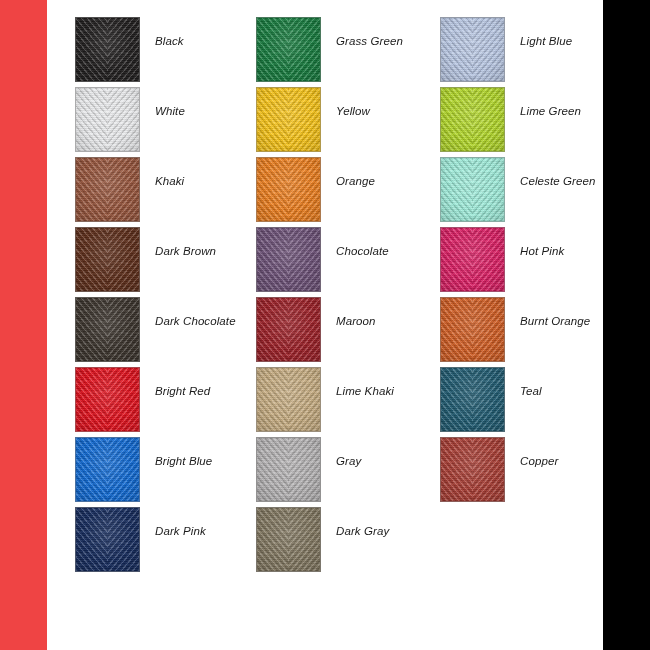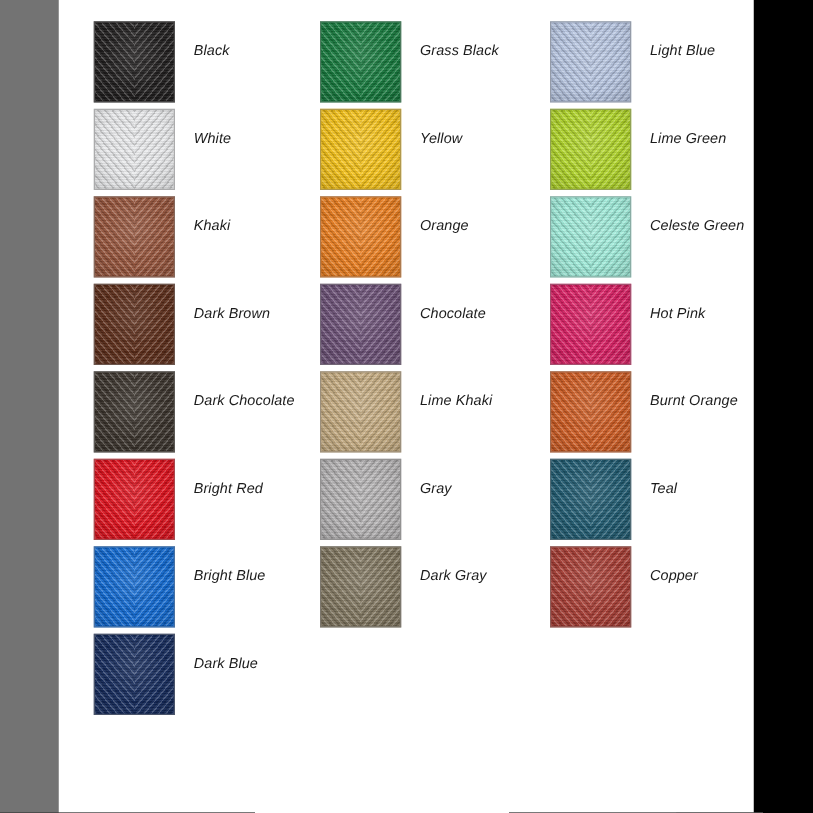--- a/index.html
+++ b/index.html
@@ -13,21 +13,21 @@
     height: 650px;
     overflow: hidden;
     font-family: "Liberation Sans", sans-serif;
   }
 
   
   #page {
     position: relative;
     width: 541px;
     height: 650px;
-    background: #737373;
+    background: #ef4444;
   }
   #sheet {
     position: absolute;
     left: 47px;
     top: 0;
     width: 556px;
     height: 650px;
     background: #ffffff;
   }
 
@@ -236,35 +236,35 @@
         </div>
         <div class="swatch-row">
           <div class="swatch" style="background-color: rgb(20, 42, 92);">
             <div class="weave">
                 <div class="half l"></div>
                 <div class="half r"></div>
                 <div class="weft"></div>
                 <div class="shade"></div>
               </div>
           </div>
-          <div class="swatch-label">Dark Blue</div>
+          <div class="swatch-label">Dark Pink</div>
         </div>
       </div>
 
       <div class="column col-1">
         <div class="swatch-row">
           <div class="swatch" style="background-color: rgb(22, 122, 61);">
             <div class="weave">
                 <div class="half l"></div>
                 <div class="half r"></div>
                 <div class="weft"></div>
                 <div class="shade"></div>
               </div>
           </div>
-          <div class="swatch-label">Grass Black</div>
+          <div class="swatch-label">Grass Green</div>
         </div>
         <div class="swatch-row">
           <div class="swatch" style="background-color: rgb(245, 194, 23);">
             <div class="weave">
                 <div class="half l"></div>
                 <div class="half r"></div>
                 <div class="weft"></div>
                 <div class="shade"></div>
               </div>
           </div>
@@ -284,20 +284,31 @@
         <div class="swatch-row">
           <div class="swatch" style="background-color: rgb(107, 80, 118);">
             <div class="weave">
                 <div class="half l"></div>
                 <div class="half r"></div>
                 <div class="weft"></div>
                 <div class="shade"></div>
               </div>
           </div>
           <div class="swatch-label">Chocolate</div>
+        </div>
+        <div class="swatch-row">
+          <div class="swatch" style="background-color: rgb(155, 31, 38);">
+            <div class="weave">
+                <div class="half l"></div>
+                <div class="half r"></div>
+                <div class="weft"></div>
+                <div class="shade"></div>
+              </div>
+          </div>
+          <div class="swatch-label">Maroon</div>
         </div>
         <div class="swatch-row">
           <div class="swatch" style="background-color: rgb(197, 171, 128);">
             <div class="weave">
                 <div class="half l"></div>
                 <div class="half r"></div>
                 <div class="weft"></div>
                 <div class="shade"></div>
               </div>
           </div>

